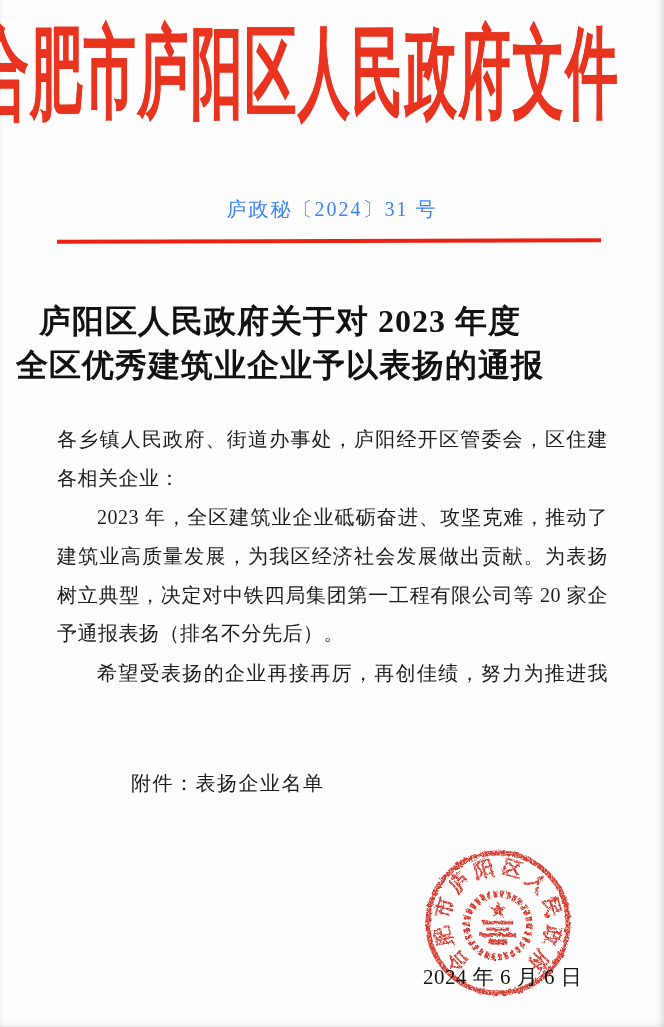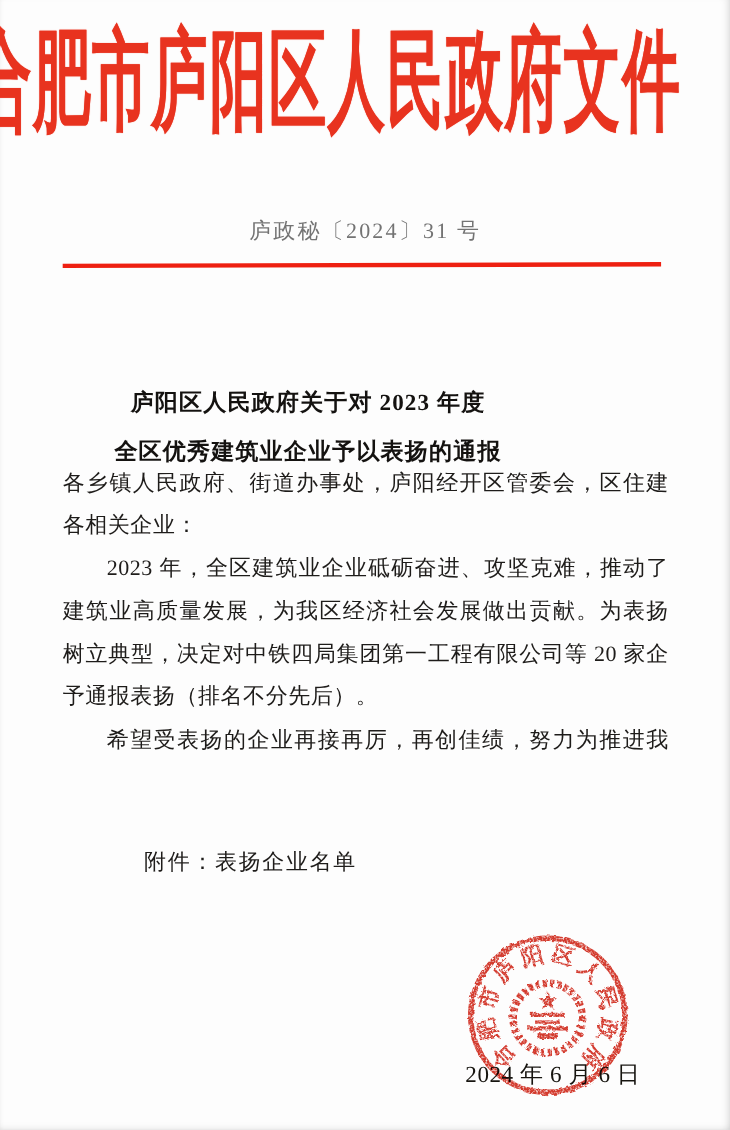--- a/index.html
+++ b/index.html
@@ -37,40 +37,39 @@
     white-space:nowrap;
     letter-spacing:3px;
     transform:scaleX(.52);
     transform-origin:center center;
     text-shadow:0 0 1px var(--red);
   }
   
   .doc-number{
     position:absolute;left:0;top:196px;width:664px;
     text-align:center;
-    font-size:20px;color:#737373;
+    font-size:20px;color:#3b82f6;
     letter-spacing:2px;
     white-space:nowrap;
   }
   
   .red-line{
     position:absolute;left:57px;top:239px;
     width:544px;height:4px;
     background:var(--line-red);
     transform:rotate(-.15deg);
   }
   
   .title{
     position:absolute;left:0;top:299px;width:560px;
     text-align:center;
-    font-size:21px;font-weight:bold;color:#141210;
+    font-size:32px;font-weight:bold;color:#141210;
     line-height:44px;
     letter-spacing:1px;
     white-space:nowrap;
-    margin-top:45px;
   }
   
   .body{
     position:absolute;left:57px;top:420px;width:551px;
     font-size:20px;color:var(--ink);
   }
   .body-line{
     height:39px;line-height:39px;
     overflow:hidden;white-space:nowrap;
     letter-spacing:.5px;

